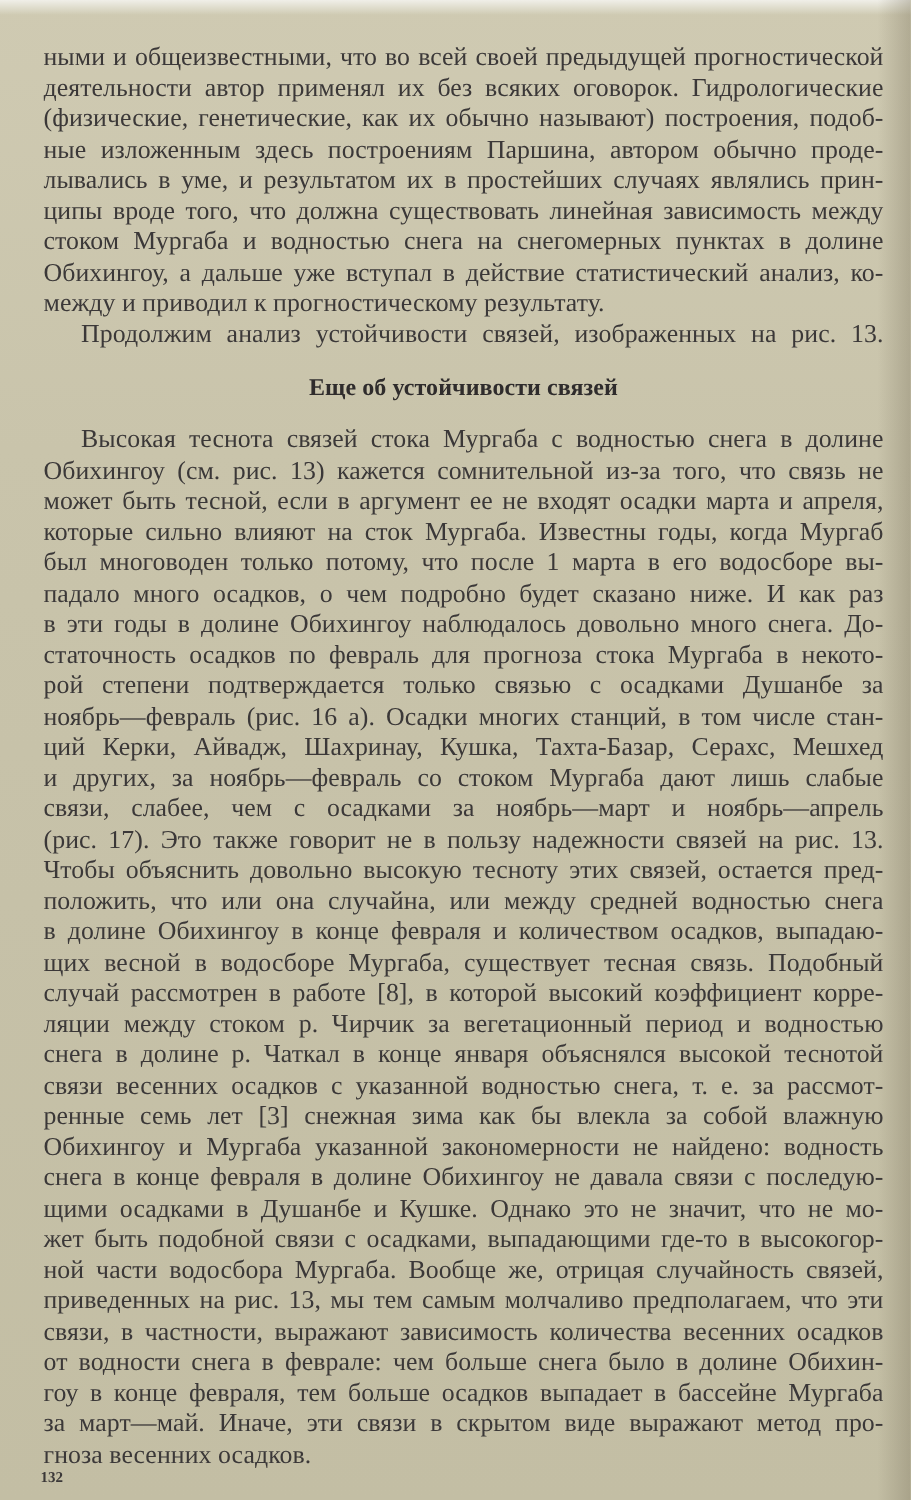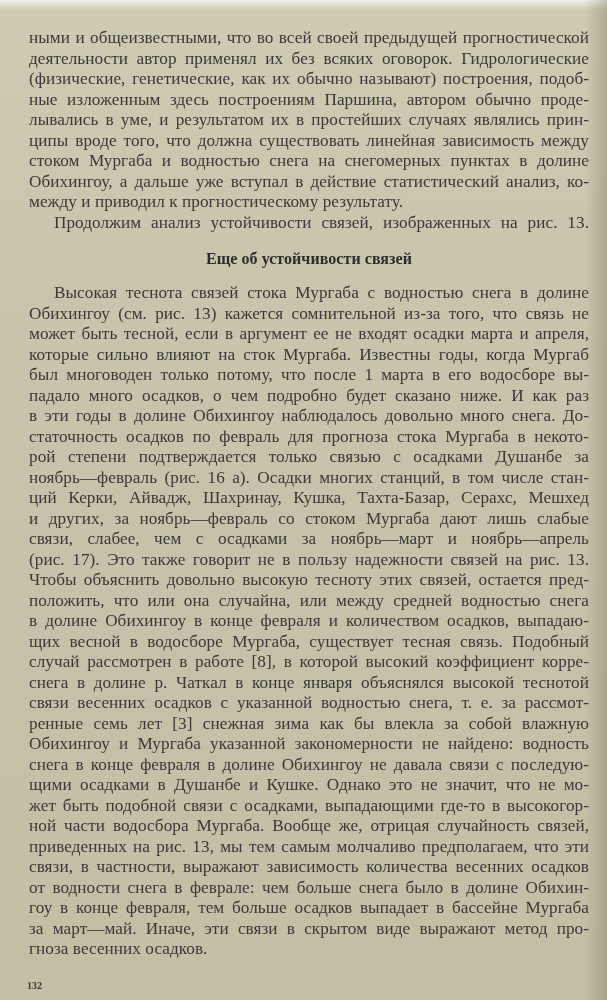--- a/index.html
+++ b/index.html
@@ -118,20 +118,21 @@
       <span class="line">ноябрь—февраль (рис. 16 а). Осадки многих станций, в том числе стан-</span>
       <span class="line">ций Керки, Айвадж, Шахринау, Кушка, Тахта-Базар, Серахс, Мешхед</span>
       <span class="line">и других, за ноябрь—февраль со стоком Мургаба дают лишь слабые</span>
       <span class="line">связи, слабее, чем с осадками за ноябрь—март и ноябрь—апрель</span>
       <span class="line">(рис. 17). Это также говорит не в пользу надежности связей на рис. 13.</span>
       <span class="line">Чтобы объяснить довольно высокую тесноту этих связей, остается пред-</span>
       <span class="line">положить, что или она случайна, или между средней водностью снега</span>
       <span class="line">в долине Обихингоу в конце февраля и количеством осадков, выпадаю-</span>
       <span class="line">щих весной в водосборе Мургаба, существует тесная связь. Подобный</span>
       <span class="line">случай рассмотрен в работе [8], в которой высокий коэффициент корре-</span>
+      <span class="line">ляции между стоком р. Чирчик за вегетационный период и водностью</span>
       <span class="line">снега в долине р. Чаткал в конце января объяснялся высокой теснотой</span>
       <span class="line">связи весенних осадков с указанной водностью снега, т. е. за рассмот-</span>
       <span class="line">ренные семь лет [3] снежная зима как бы влекла за собой влажную</span>
       <span class="line">Обихингоу и Мургаба указанной закономерности не найдено: водность</span>
       <span class="line">снега в конце февраля в долине Обихингоу не давала связи с последую-</span>
       <span class="line">щими осадками в Душанбе и Кушке. Однако это не значит, что не мо-</span>
       <span class="line">жет быть подобной связи с осадками, выпадающими где-то в высокогор-</span>
       <span class="line">ной части водосбора Мургаба. Вообще же, отрицая случайность связей,</span>
       <span class="line">приведенных на рис. 13, мы тем самым молчаливо предполагаем, что эти</span>
       <span class="line">связи, в частности, выражают зависимость количества весенних осадков</span>

